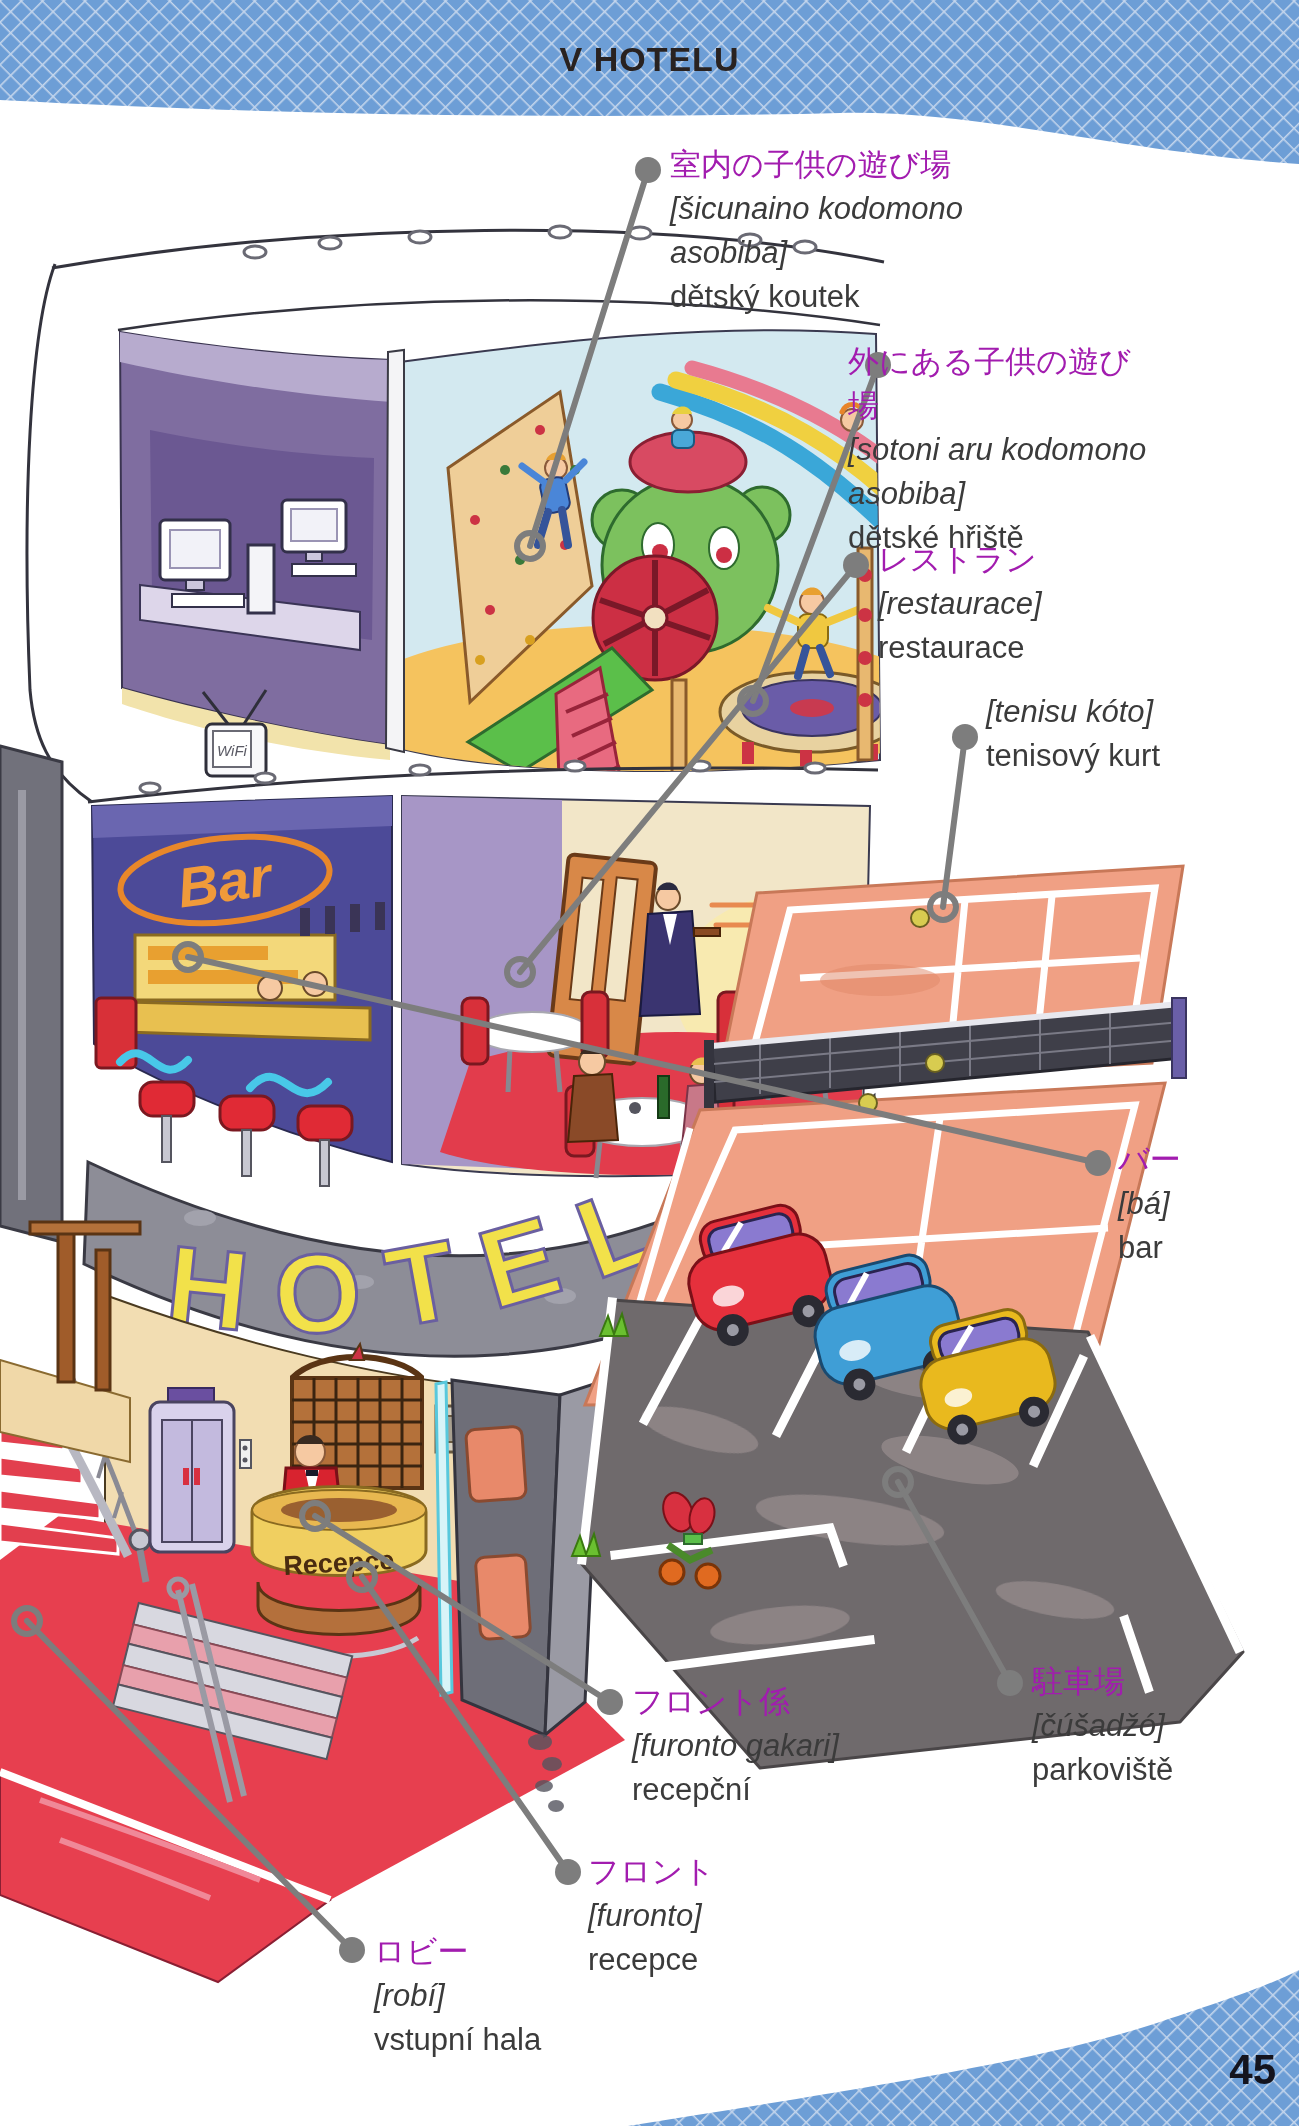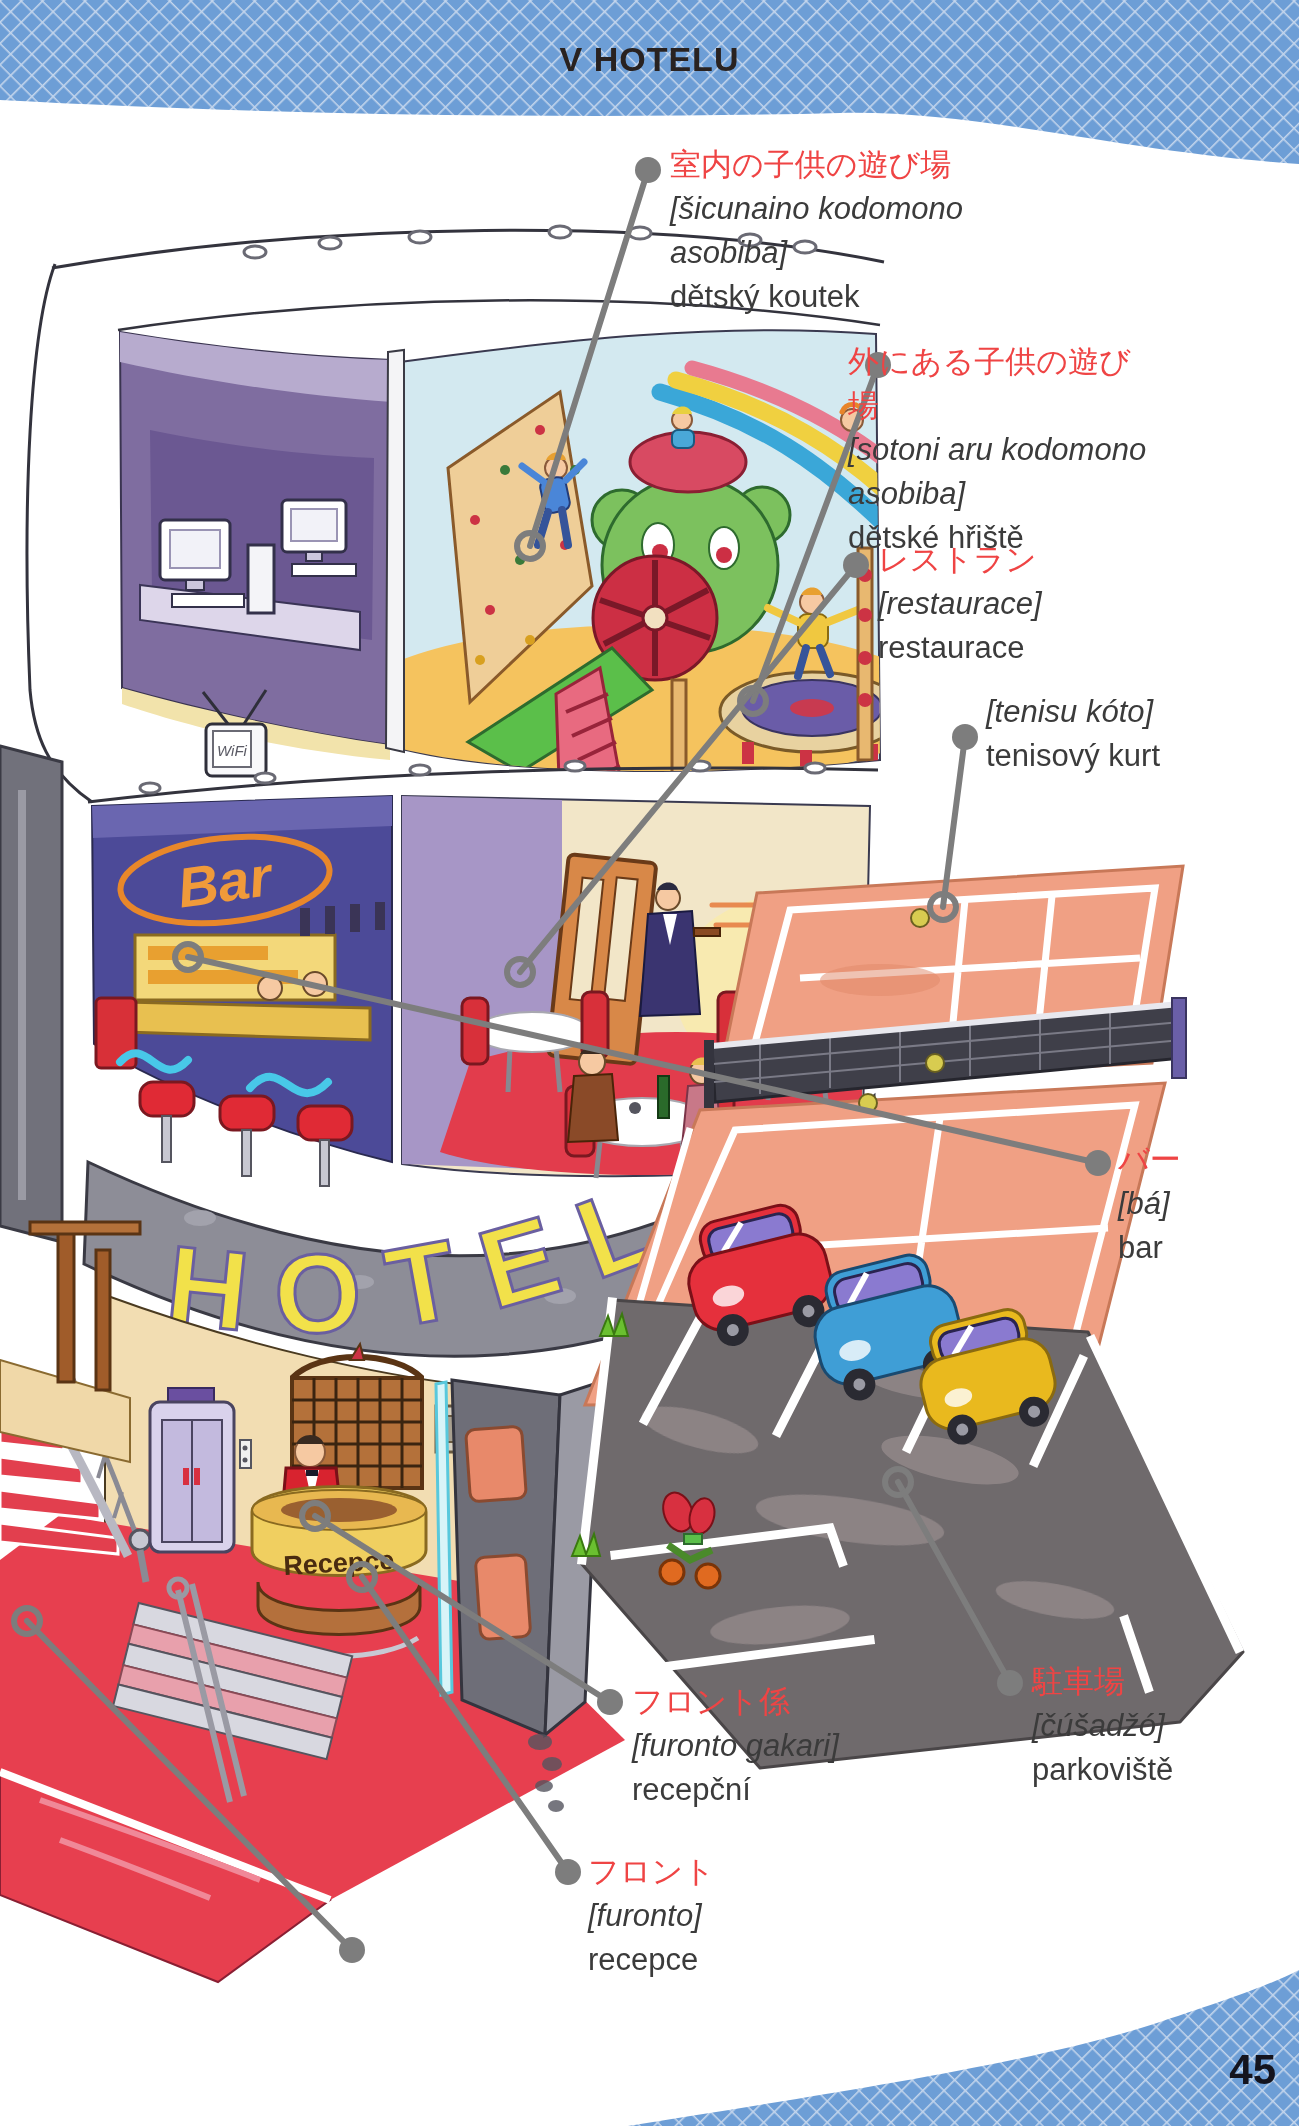--- a/index.html
+++ b/index.html
@@ -2,21 +2,21 @@
 <html><head>
 <meta charset="utf-8">
 <style>
   html,body{margin:0;padding:0;background:#888;}
   .page{position:relative;width:1299px;height:2126px;background:#ffffff;overflow:hidden;
         font-family:"Liberation Sans", sans-serif;}
   svg.art{position:absolute;left:0;top:0;}
   .title{position:absolute;left:0;top:40px;width:1299px;text-align:center;
          font-size:34px;font-weight:bold;letter-spacing:1px;color:#292220;}
   .callout{position:absolute;color:#3b3b3b;font-size:31px;line-height:44px;}
-  .callout .jp{display:block;color:#ef4444;}
+  .callout .jp{display:block;color:#a21caf;}
   .callout .romaji{display:block;font-style:italic;}
   .callout .cs{display:block;}
   .pagenum{position:absolute;left:1186px;top:2046px;width:90px;text-align:right;
            font-size:42px;font-weight:bold;color:#14141e;}
 </style>
 </head>
 <body>
 
 <div class="page">
 
@@ -548,15 +548,20 @@
     <span class="romaji">[furonto]</span>
     <span class="cs">recepce</span>
   </div>
 
   <div class="callout" style="left:1032px;top:1660px;width:260px">
     <span class="jp">駐車場</span>
     <span class="romaji">[čúšadžó]</span>
     <span class="cs">parkoviště</span>
   </div>
 
+  <div class="callout" style="left:374px;top:1930px;width:280px">
+    <span class="jp">ロビー</span>
+    <span class="romaji">[robí]</span>
+    <span class="cs">vstupní hala</span>
+  </div>
 
   <div class="pagenum">45</div>
 </div>
 
 </body></html>

